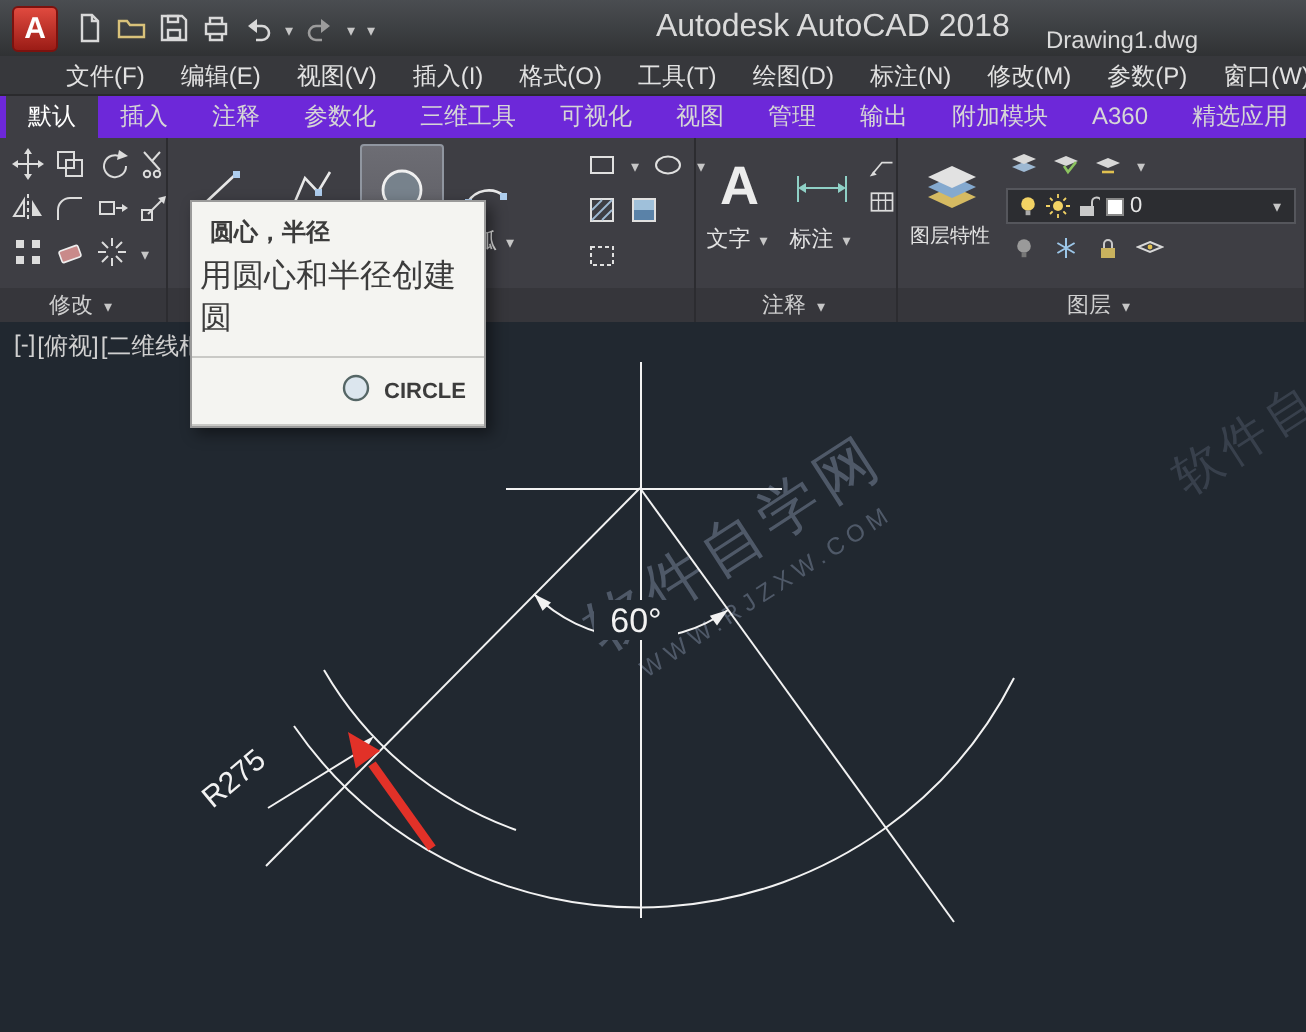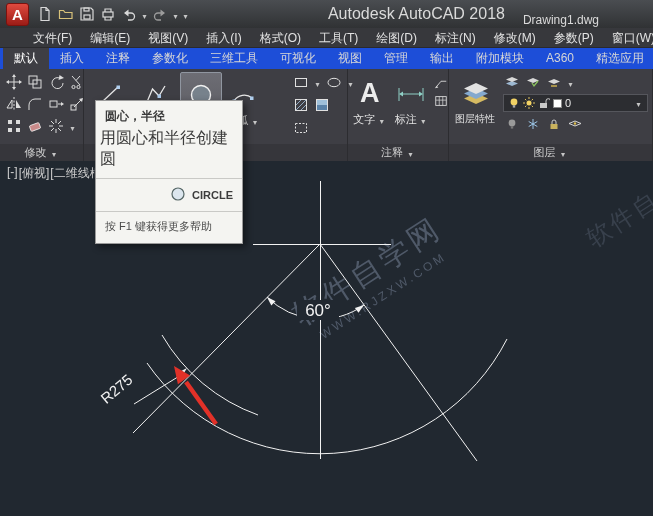--- a/index.html
+++ b/index.html
@@ -19,21 +19,21 @@
   .title-text { color:#dadada; font-size:16px; white-space:nowrap; }
   .doc-text { color:#dadada; font-size:12px; margin:12px 48px 0 16px; white-space:nowrap; }
   .spacer { flex:1; }
 
   
   .menubar { position:absolute; top:28px; left:0; width:100%; height:20px; background:#37383c;
     display:flex; align-items:center; padding-left:24px; border-bottom:1px solid #2a2a2d; }
   .menu-item { color:#e2e2e2; font-size:12px; padding:0 9px; line-height:20px; white-space:nowrap; }
 
   
-  .tabrow { position:absolute; top:48px; left:0; width:100%; height:21px; background:#1d4ed8;
+  .tabrow { position:absolute; top:48px; left:0; width:100%; height:21px; background:#6d28d9;
     display:flex; padding-left:3px; }
   .tab { color:#d6d6d6; font-size:12px; padding:0 11px; line-height:21px; white-space:nowrap; }
   .tab.active { background:#3e3e44; color:#ffffff; }
 
   
   .ribbon { position:absolute; top:69px; left:0; width:100%; height:92px; background:#3e3e44; display:flex; }
   .panel { position:relative; height:100%; border-right:1px solid #2c2c30; flex:none; }
   .panel-label { position:absolute; bottom:0; left:0; right:0; height:17px; background:#36363b;
     color:#cfcfcf; font-size:11px; display:flex; align-items:center; justify-content:center; gap:3px; }
   .big-row { display:flex; padding:3px 0 0 4px; }
@@ -511,14 +511,13 @@
   <div class="tt-div"></div>
   <div class="tt-cmd">
     <span>
       <svg width="16" height="16" viewBox="0 0 16 16">
           <circle cx="8" cy="8" r="6" fill="#dce6ee" stroke="#566" stroke-width="1.2"></circle>
         </svg>
     </span>
     <span>CIRCLE</span>
   </div>
   <div class="tt-div"></div>
-  <div class="tt-help">按 F1 键获得更多帮助</div>
 </div>
 
 </body></html>

